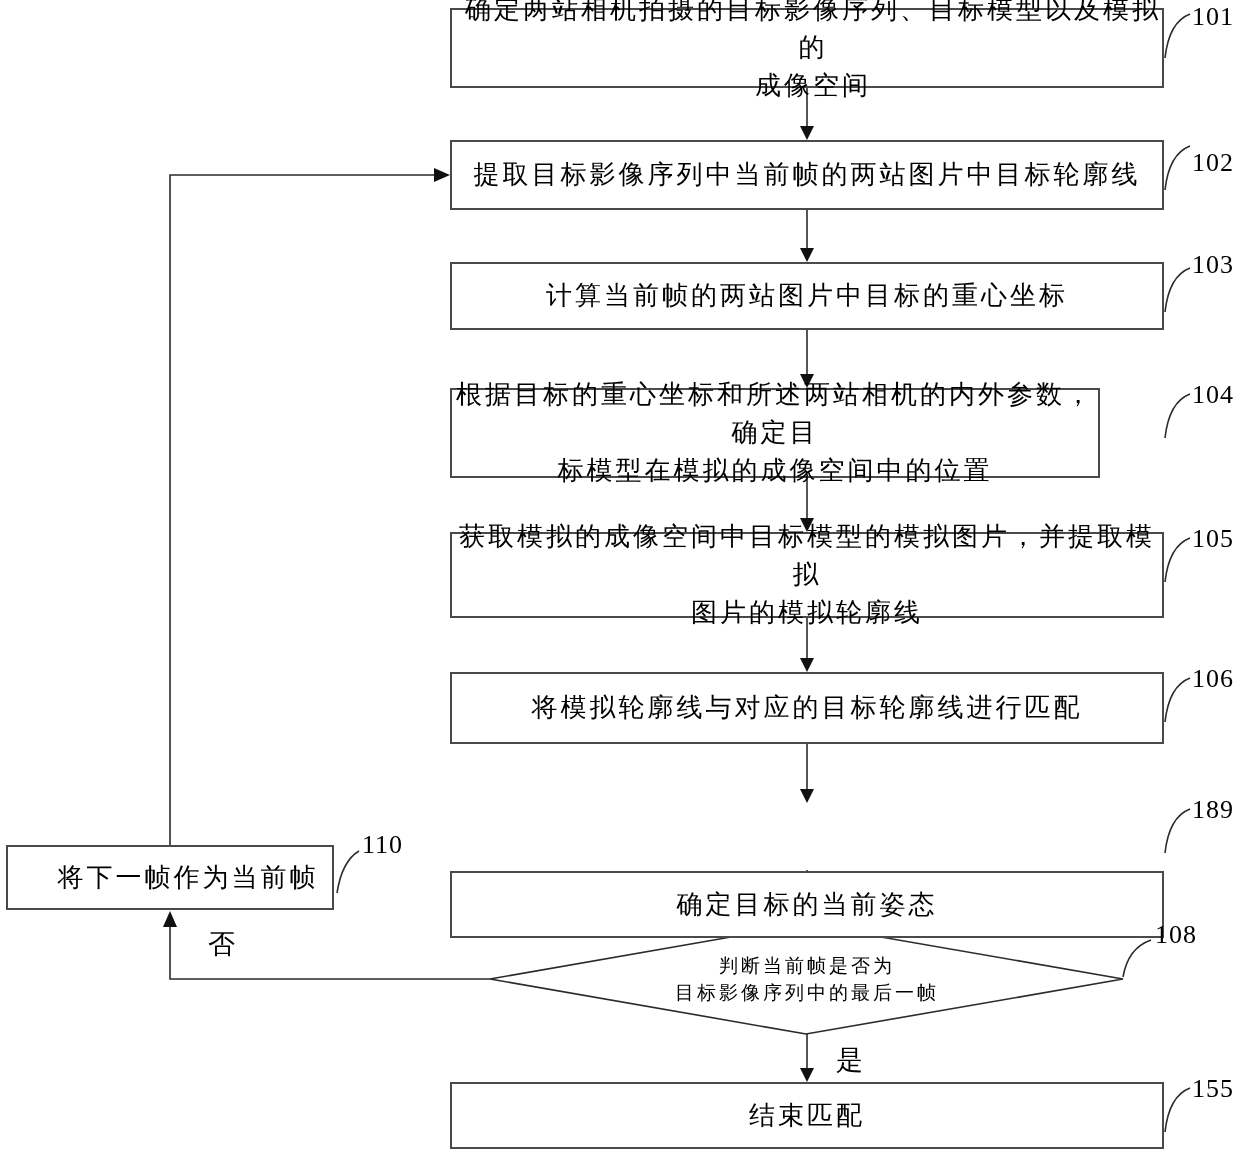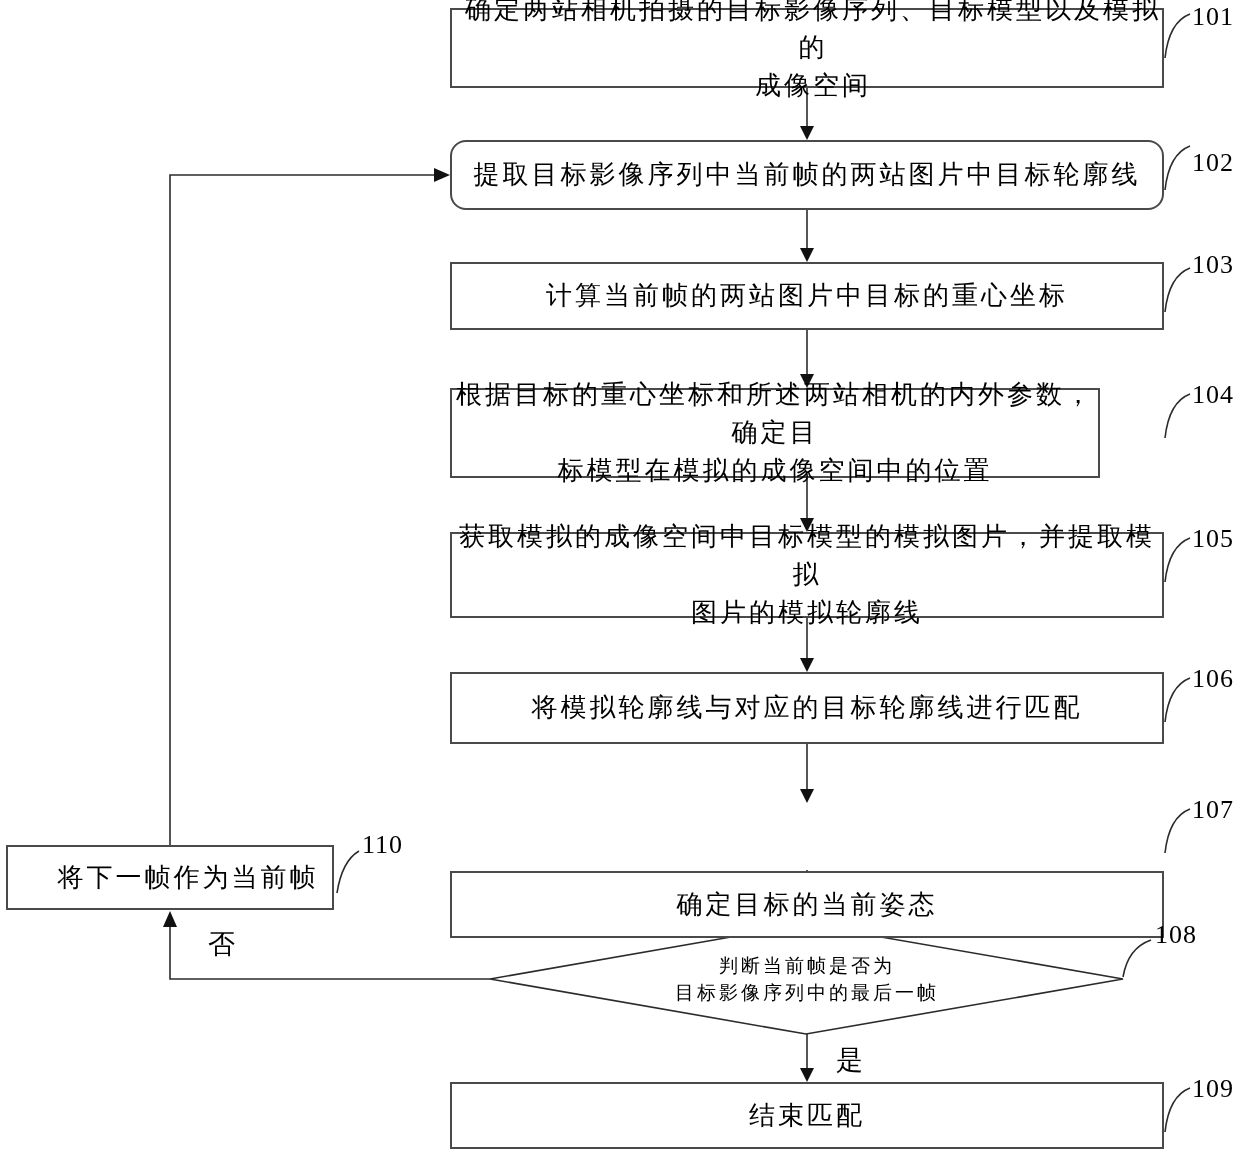--- a/index.html
+++ b/index.html
@@ -18,21 +18,21 @@
     background:#ffffff;
     display:flex;align-items:center;justify-content:center;
     text-align:center;
     font-size:26px;
     letter-spacing:3px;
     line-height:1.45;
     white-space:pre-line;
     box-sizing:border-box;
   }
   .node-101{left:450px;top:8px;width:714px;height:80px;padding-left:12px;}
-  .node-102{left:450px;top:140px;width:714px;height:70px;border-radius:16px;}
+  .node-102{left:450px;top:140px;width:714px;height:70px;}
   .node-103{left:450px;top:262px;width:714px;height:68px;}
   .node-104{left:450px;top:388px;width:650px;height:90px;}
   .node-105{left:450px;top:532px;width:714px;height:86px;}
   .node-106{left:450px;top:672px;width:714px;height:72px;}
   .node-107{left:450px;top:832px;width:714px;height:67px;margin-top:39px;}
   .node-109{left:450px;top:1082px;width:714px;height:67px;}
   .node-110{left:6px;top:845px;width:328px;height:65px;padding-left:36px;}
   .diamond-text{
     position:absolute;left:556px;top:938px;width:502px;height:84px;
     display:flex;align-items:center;justify-content:center;
@@ -145,18 +145,18 @@
 
   <div class="edge-label edge-label-no">否</div>
   <div class="edge-label edge-label-yes">是</div>
 
   <div class="ref ref-101">101</div>
   <div class="ref ref-102">102</div>
   <div class="ref ref-103">103</div>
   <div class="ref ref-104">104</div>
   <div class="ref ref-105">105</div>
   <div class="ref ref-106">106</div>
-  <div class="ref ref-107">107</div>
+  <div class="ref ref-107">189</div>
   <div class="ref ref-108">108</div>
-  <div class="ref ref-109">109</div>
+  <div class="ref ref-109">155</div>
   <div class="ref ref-110">110</div>
 
 </div>
 
 </body></html>

